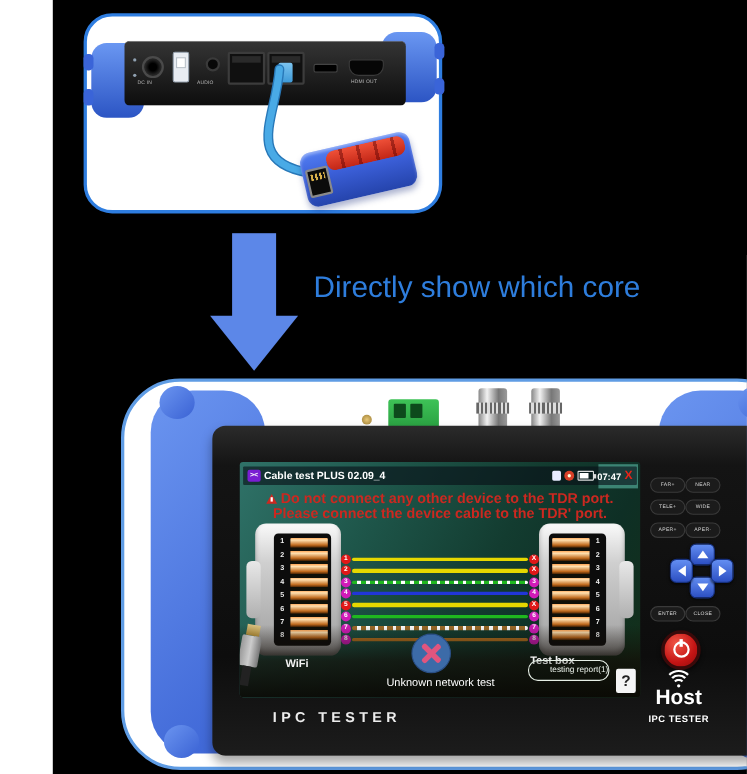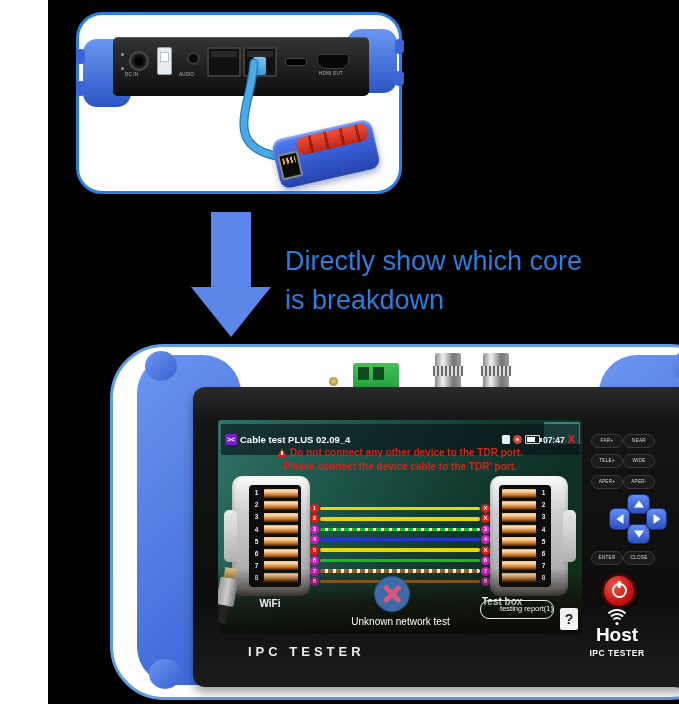--- a/index.html
+++ b/index.html
@@ -75,34 +75,34 @@
         background:linear-gradient(90deg,#888,#f2f2f2 30%,#777 70%,#9a9a9a);}
   .bnc::after{content:"";position:absolute;top:13px;left:-2px;right:-2px;height:10px;
         background:repeating-linear-gradient(90deg,#666 0 2px,#ddd 2px 4px);}
   .screw{position:absolute;left:216px;top:30px;width:9px;height:9px;border-radius:50%;
         background:radial-gradient(circle,#e8c878,#9a7a30);}
 
   
   .screen{position:absolute;left:105px;top:73px;width:364px;height:214px;border-radius:3px;overflow:hidden;
         background:linear-gradient(118deg,#2f7268 0%,#1e564a 30%,#133c30 58%,#0e2f25 78%,#143018 100%);}
   .glow{position:absolute;right:2px;top:2px;width:36px;height:22px;background:#418d7c;opacity:.9;}
-  .titlebar{position:absolute;left:3px;right:3px;top:4px;height:31px;border-radius:1px;
+  .titlebar{position:absolute;left:3px;right:3px;top:4px;height:17px;border-radius:1px;
         background:rgba(8,14,22,.62);display:flex;align-items:center;gap:3px;padding:0 4px;}
   .linkicon{width:12px;height:11px;background:#7a1ed2;border-radius:2px;color:#fff;
         font-size:6.5px;font-weight:bold;text-align:center;line-height:11px;}
   .tb-title{flex:1;font-size:9.5px;font-weight:bold;color:#fff;white-space:nowrap;}
   .sdicon{width:8px;height:9px;background:#e8ecff;border-radius:1.5px;}
   .redicon{width:9px;height:9px;border-radius:50%;background:#d84028;position:relative;}
   .redicon::after{content:"";position:absolute;left:3px;top:3px;width:3px;height:3px;background:#ffd;border-radius:50%;}
   .batt{width:13px;height:7px;border:1px solid #ddd;border-radius:1px;position:relative;}
   .batt::before{content:"";position:absolute;left:1px;top:1px;bottom:1px;width:8px;background:#fff;}
   .batt::after{content:"";position:absolute;right:-3px;top:1.5px;width:2px;height:4px;background:#ddd;}
   .tb-time{font-size:8.5px;font-weight:bold;color:#fff;}
   .tb-close{font-size:11px;font-weight:bold;color:#e82418;line-height:11px;}
-  .warn{position:absolute;top:26px;left:0;right:0;text-align:center;font-size:10px;font-weight:bold;
+  .warn{position:absolute;top:26px;left:0;right:0;text-align:center;font-size:13px;font-weight:bold;
         color:#cc2820;line-height:14px;}
   .tri{display:inline-block;width:0;height:0;border-left:5px solid transparent;border-right:5px solid transparent;
         border-bottom:9px solid #cc2820;position:relative;top:1px;margin-right:3px;}
   .tri::after{content:"";position:absolute;left:-1px;top:3px;width:2px;height:4px;background:#fff;}
 
   .rj{position:absolute;top:56px;width:78px;height:120px;border-radius:10px;
       background:linear-gradient(180deg,#fafafa,#cfcfcf 30%,#9e9e9e);
       box-shadow:inset 0 -3px 5px rgba(0,0,0,.3);}
   .rj-left{left:14px;} .rj-right{left:272px;}
   .rj-tab{position:absolute;top:34px;width:13px;height:52px;border-radius:5px;
@@ -225,21 +225,20 @@
       <div class="socket">
           <div class="pins-g"></div>
         </div>
     </div>
   </section>
 
   <div class="arrow-shaft"></div>
   <div class="arrow-head"></div>
   <div class="caption">
     <div>Directly show which core</div>
-    <div>is breakdown</div>
   </div>
 
   <section class="card-bottom">
     <div class="rail rail-l"></div>
     <div class="rail rail-r"></div>
     <div class="conn-green">
         <div></div>
         <div></div>
       </div>
     <div class="screw"></div>

